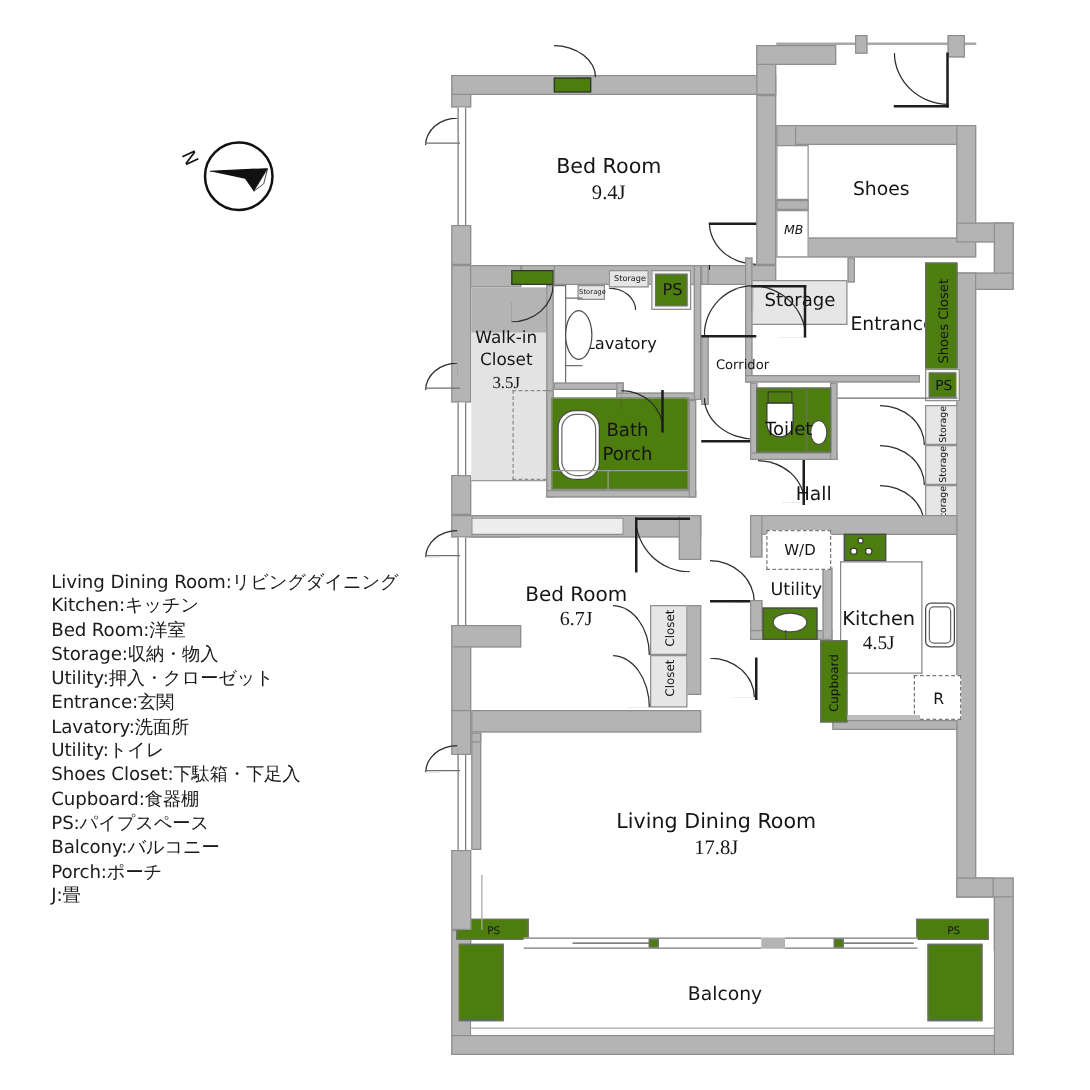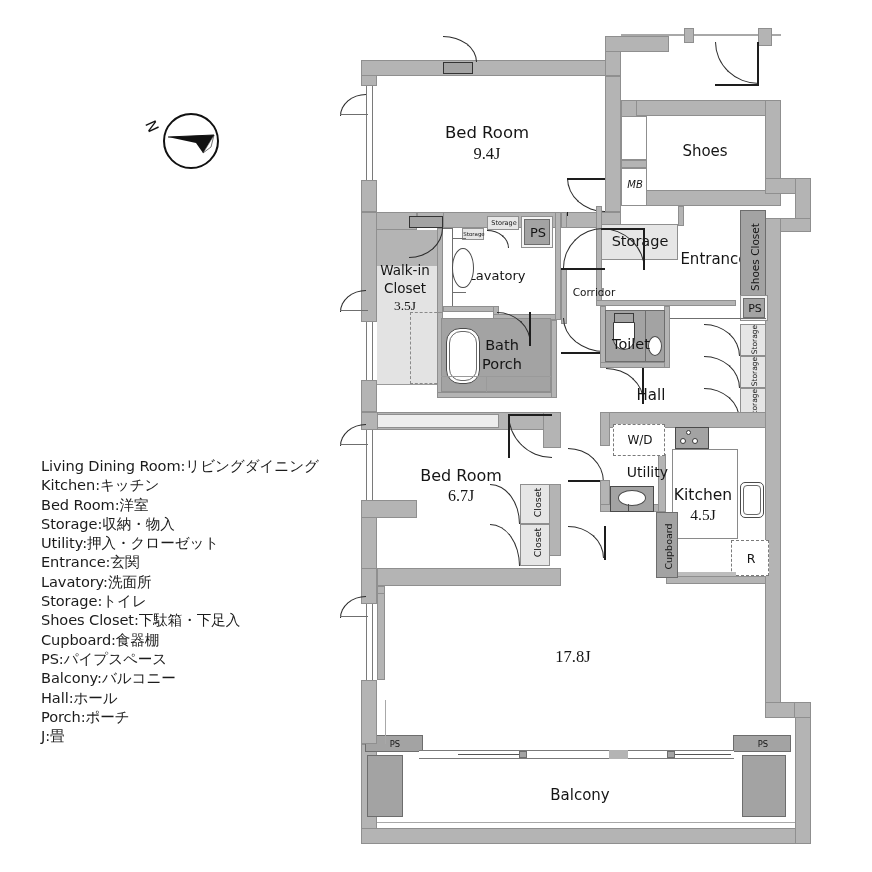--- a/index.html
+++ b/index.html
@@ -26,21 +26,21 @@
 
   
   .legend{position:absolute;font-size:14.6px;line-height:19.3px;color:#1b1b1b;white-space:nowrap;}
   .legend div{letter-spacing:-0.1px;}
 
   
   .wall{position:absolute;background:#b4b4b4;border:1px solid #8f8f8f;box-sizing:border-box;}
   .wall.nb{border:none;}
   .room{position:absolute;background:#ffffff;border:1px solid #9a9a9a;box-sizing:border-box;}
   .fillbox{position:absolute;background:#e6e6e6;border:1px solid #8f8f8f;box-sizing:border-box;}
-  .whitebox{position:absolute;background:#a3a3a3;border:1px solid #6d6d6d;box-sizing:border-box;}
+  .whitebox{position:absolute;background:#4d7c0f;border:1px solid #6d6d6d;box-sizing:border-box;}
   .dashbox{position:absolute;background:#ffffff;border:1px dashed #7a7a7a;box-sizing:border-box;}
   .line{position:absolute;background:#6f6f6f;}
   .line.dark{background:#1d1d1d;}
   .line.lt{background:#a8a8a8;}
 
   
   .lbl{position:absolute;text-align:center;color:#151515;white-space:nowrap;}
   .lbl .nm{display:block;}
   .lbl .sz{display:block;font-family:Liberation Serif, serif;}
   .lbl-v{position:absolute;color:#151515;white-space:nowrap;transform-origin:center center;}
@@ -78,26 +78,25 @@
   </div>
 
   <div class="legend" style="left:41px;top:456px;">
     <div>Living Dining Room:リビングダイニング</div>
     <div>Kitchen:キッチン</div>
     <div>Bed Room:洋室</div>
     <div>Storage:収納・物入</div>
     <div>Utility:押入・クローゼット</div>
     <div>Entrance:玄関</div>
     <div>Lavatory:洗面所</div>
-    <div>Storage:トイレ</div>
+    <div>Utility:トイレ</div>
     <div>Shoes Closet:下駄箱・下足入</div>
     <div>Cupboard:食器棚</div>
     <div>PS:パイプスペース</div>
     <div>Balcony:バルコニー</div>
-    <div>Hall:ホール</div>
     <div>Porch:ポーチ</div>
     <div>J:畳</div>
   </div>
 
   <div class="wall" style="left:361px;top:744px;width:16px;height:100px;"></div>
   <div class="wall" style="left:361px;top:828px;width:450px;height:16px;"></div>
   <div class="wall" style="left:795px;top:715px;width:16px;height:129px;"></div>
   <div class="room" style="left:377px;top:760px;width:418px;height:68px;background:#fff;border:none;"></div>
   <div class="line lt" style="left:377px;top:822px;width:418px;height:1px;"></div>
 
@@ -349,21 +348,21 @@
 
   <div class="wall" style="left:600px;top:412px;width:166px;height:16px;"></div>
   <div class="wall" style="left:600px;top:412px;width:10px;height:34px;"></div>
   <div class="wall" style="left:600px;top:480px;width:10px;height:32px;"></div>
   <div class="wall" style="left:600px;top:504px;width:66px;height:8px;"></div>
   <div class="wall" style="left:658px;top:454px;width:8px;height:58px;"></div>
 
   <div class="dashbox" style="left:613px;top:424px;width:52px;height:32px;">
     <div class="lbl" style="left:0;top:8px;width:52px;font-size:12px;">W/D</div>
   </div>
-  <div class="lbl" style="left:606px;top:464px;width:62px;font-size:14px;text-align:right;">
+  <div class="lbl" style="left:606px;top:464px;width:62px;font-size:14px;">
     <span class="nm">Utility</span>
   </div>
 
   <div class="whitebox" style="left:610px;top:486px;width:44px;height:26px;border-color:#4a4a4a;"></div>
   <div class="oval" style="left:618px;top:490px;width:28px;height:16px;border-color:#4a4a4a;"></div>
   <div class="line" style="left:628px;top:504px;width:1px;height:8px;background:#4a4a4a;"></div>
 
   <div class="wall" style="left:666px;top:512px;width:6px;height:72px;"></div>
   <div class="wall" style="left:666px;top:576px;width:100px;height:8px;"></div>
   <div class="lbl" style="left:655px;top:486px;width:96px;font-size:15.5px;line-height:19px;">
@@ -391,20 +390,21 @@
     <div class="lbl-v" style="left:-20px;top:28px;width:62px;font-size:9.5px;text-align:center;transform:rotate(-90deg);">Cupboard</div>
   </div>
   <div class="line" style="left:678px;top:572px;width:58px;height:4px;background:#bdbdbd;"></div>
 
   <div class="wall" style="left:377px;top:586px;width:8px;height:94px;"></div>
   <div class="wall" style="left:377px;top:586px;width:8px;height:8px;"></div>
   <div class="line lt" style="left:385px;top:700px;width:1px;height:44px;"></div>
   <div class="wall" style="left:765px;top:702px;width:30px;height:16px;"></div>
 
   <div class="lbl" style="left:460px;top:646px;width:226px;font-size:16.5px;line-height:21px;">
+    <span class="nm">Living Dining Room</span>
     <span class="sz">17.8J</span>
   </div>
 
   <div class="lbl" style="left:520px;top:786px;width:120px;font-size:15px;">
     <span class="nm">Balcony</span>
   </div>
 
 </div>
 
 </body></html>

